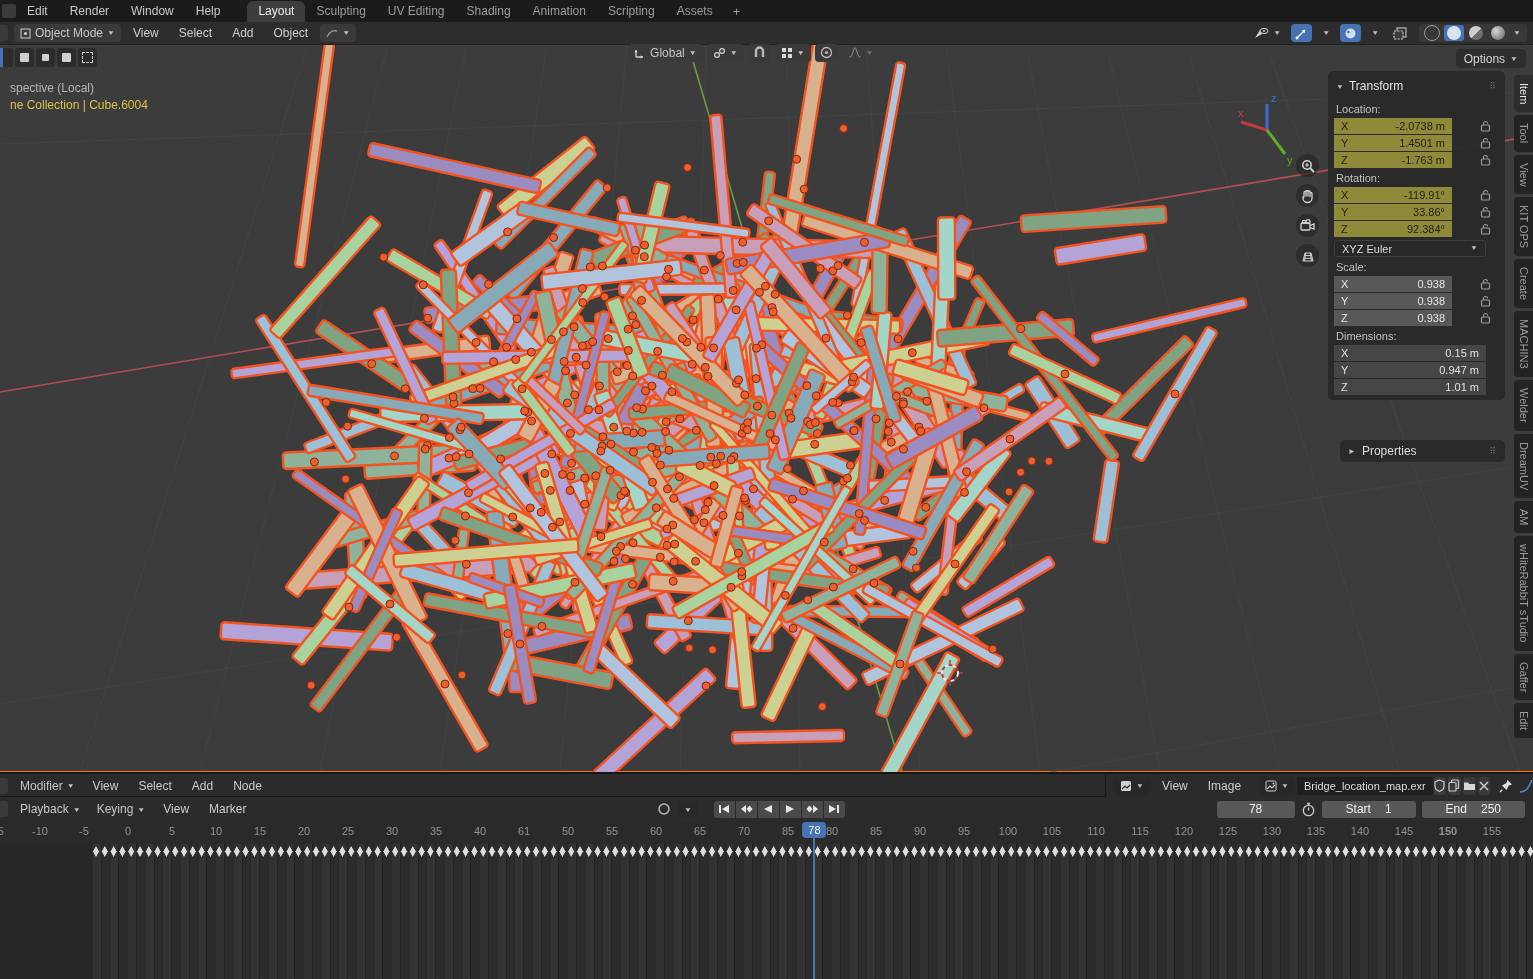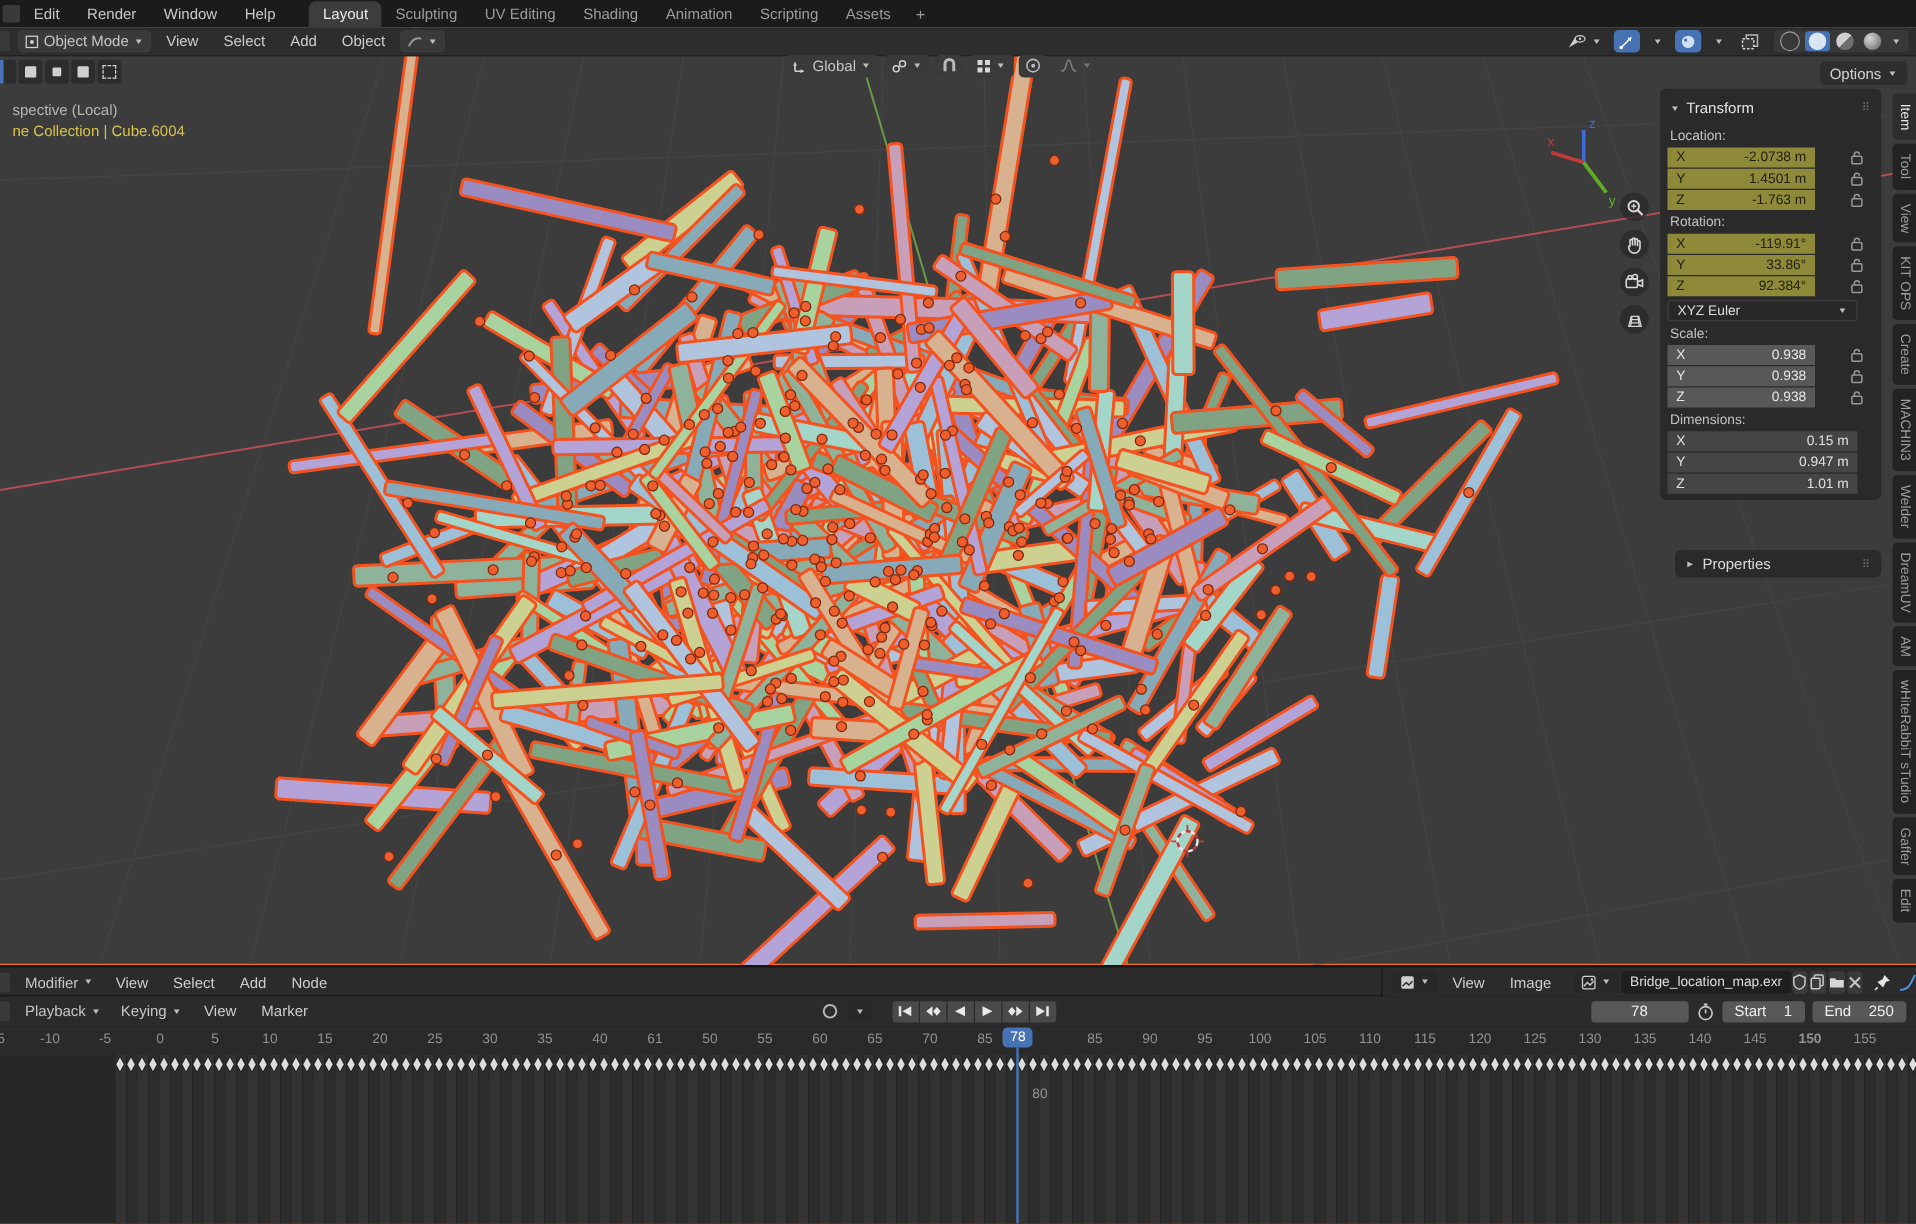--- a/index.html
+++ b/index.html
@@ -77,21 +77,21 @@
   .newbtn{display:inline-flex;align-items:center;justify-content:center;gap:4px;height:18px;width:108px;background:#434343;border-radius:3px;color:#e8e8e8;}
   .namefield{display:inline-flex;align-items:center;height:18px;background:#1f1f1f;border-radius:3px;padding:0 7px;color:#dedede;font-size:11px;}
   .iconbtn{display:inline-flex;align-items:center;justify-content:center;width:18px;height:18px;background:#3a3a3a;border-radius:3px;margin:0 1px;}
   .tlhdr{position:absolute;top:796px;left:0;right:0;height:24px;background:#2b2b2b;border-top:1px solid #191919;display:flex;align-items:center;z-index:40;}
   .transport{display:flex;gap:1px;margin-left:14px;}
   .tbtn{width:21px;height:17px;background:#4a4a4a;display:flex;align-items:center;justify-content:center;}
   .tbtn:first-child{border-radius:3px 0 0 3px;}
   .tbtn:last-child{border-radius:0 3px 3px 0;}
   .tl-right{margin-left:auto;display:flex;align-items:center;gap:6px;margin-right:8px;}
   .framefield{width:78px;height:17px;background:#585858;border-radius:3px;display:flex;align-items:center;justify-content:center;color:#f0f0f0;}
-  .rangefield{height:17px;background:#585858;border-radius:3px;display:flex;align-items:center;padding:0 10px;gap:14px;color:#f0f0f0;}
+  .rangefield{height:17px;background:#585858;border-radius:3px;display:flex;align-items:center;padding:0 24px;gap:14px;color:#f0f0f0;}
   
   .ruler{position:absolute;top:820px;left:0;right:0;height:23px;background:#2a2a2a;border-top:1px solid #1d1d1d;z-index:30;}
   .ruler .rlabel{position:absolute;top:4px;transform:translateX(-50%);color:#929292;font-size:11px;}
   .tlbody{position:absolute;top:843px;left:0;right:0;bottom:0;background:#272727;z-index:20;}
   .inrange{position:absolute;left:92px;right:0;top:0;bottom:0;background:#2e2e2e;
      background-image:repeating-linear-gradient(90deg,rgba(255,255,255,.025) 0 8.8px,rgba(0,0,0,.05) 8.8px 17.6px),
                       repeating-linear-gradient(90deg,#252525 0 1px,transparent 1px 8.8px);}
   .kfrow{position:absolute;top:0;left:0;z-index:22;}
   .playhead-line{position:absolute;top:838px;bottom:0;width:2px;background:#4772b3;z-index:35;}
   .playhead-chip{position:absolute;top:822px;height:16px;min-width:24px;padding:0 3px;box-sizing:border-box;background:#4772b3;border-radius:4px;color:#fff;font-size:11px;display:flex;align-items:center;justify-content:center;transform:translateX(-50%);z-index:36;}
@@ -1306,21 +1306,21 @@
       <span class="rlabel" style="left: 392px;">30</span>
       <span class="rlabel" style="left: 436px;">35</span>
       <span class="rlabel" style="left: 480px;">40</span>
       <span class="rlabel" style="left: 524px;">61</span>
       <span class="rlabel" style="left: 568px;">50</span>
       <span class="rlabel" style="left: 612px;">55</span>
       <span class="rlabel" style="left: 656px;">60</span>
       <span class="rlabel" style="left: 700px;">65</span>
       <span class="rlabel" style="left: 744px;">70</span>
       <span class="rlabel" style="left: 788px;">85</span>
-      <span class="rlabel" style="left: 832px; margin-top: 44px;">80</span>
+      <span class="rlabel" style="left: 832px;">80</span>
       <span class="rlabel" style="left: 876px;">85</span>
       <span class="rlabel" style="left: 920px;">90</span>
       <span class="rlabel" style="left: 964px;">95</span>
       <span class="rlabel" style="left: 1008px;">100</span>
       <span class="rlabel" style="left: 1052px;">105</span>
       <span class="rlabel" style="left: 1096px;">110</span>
       <span class="rlabel" style="left: 1140px;">115</span>
       <span class="rlabel" style="left: 1184px;">120</span>
       <span class="rlabel" style="left: 1228px;">125</span>
       <span class="rlabel" style="left: 1272px;">130</span>

